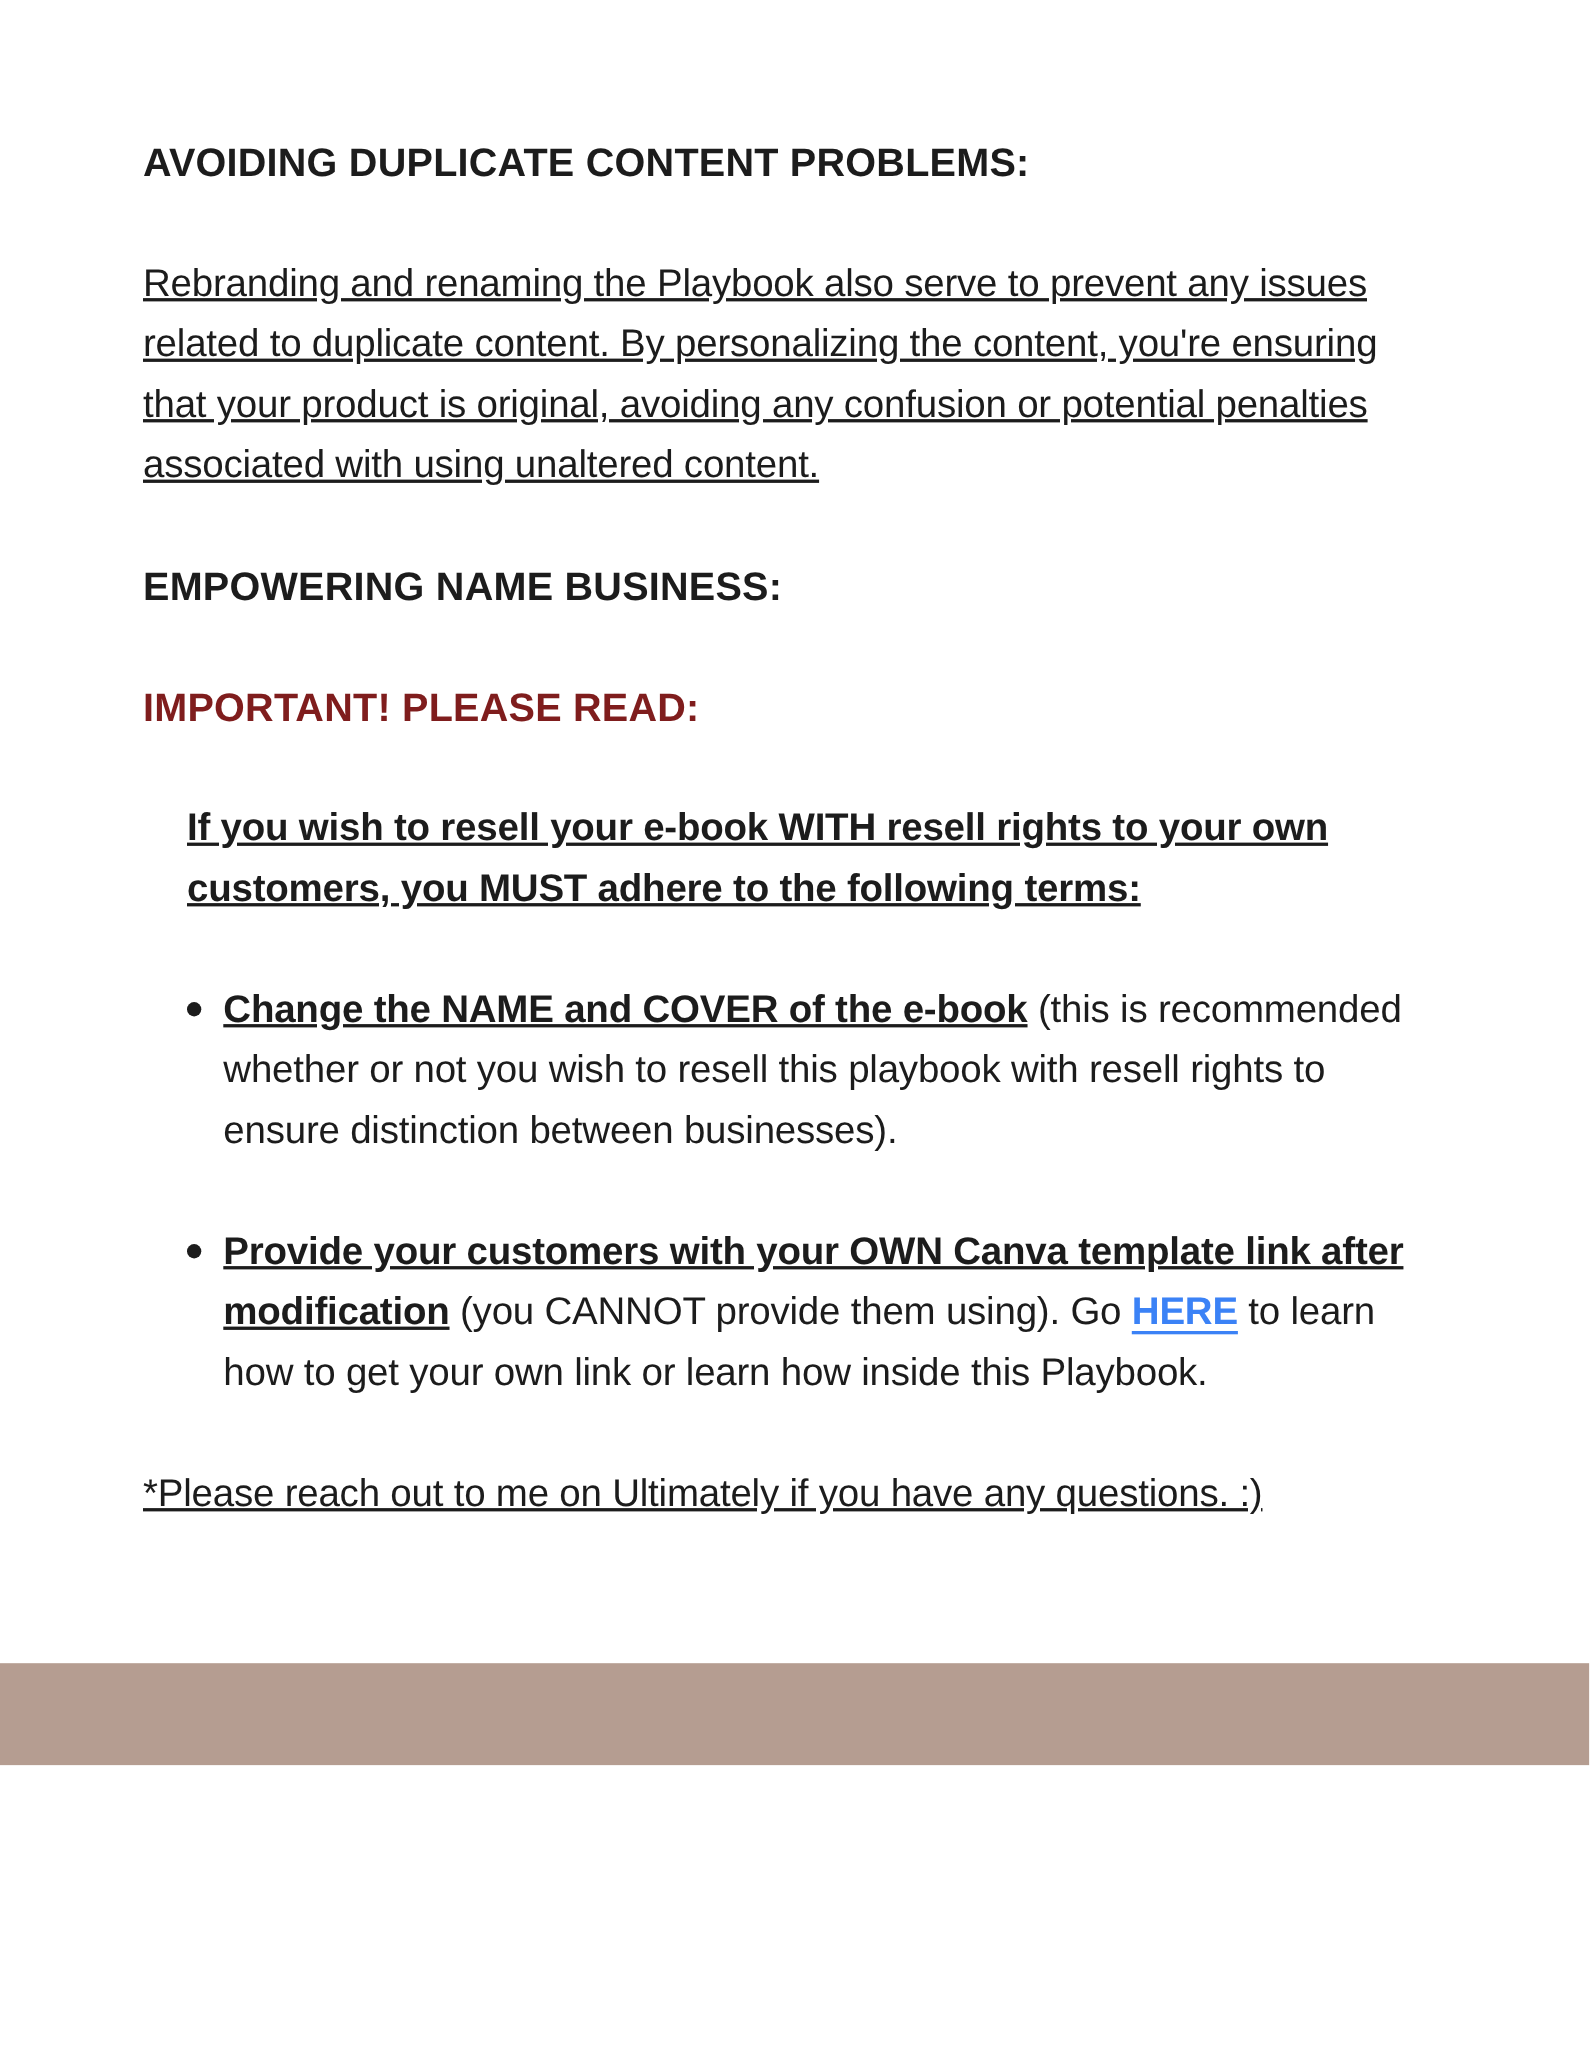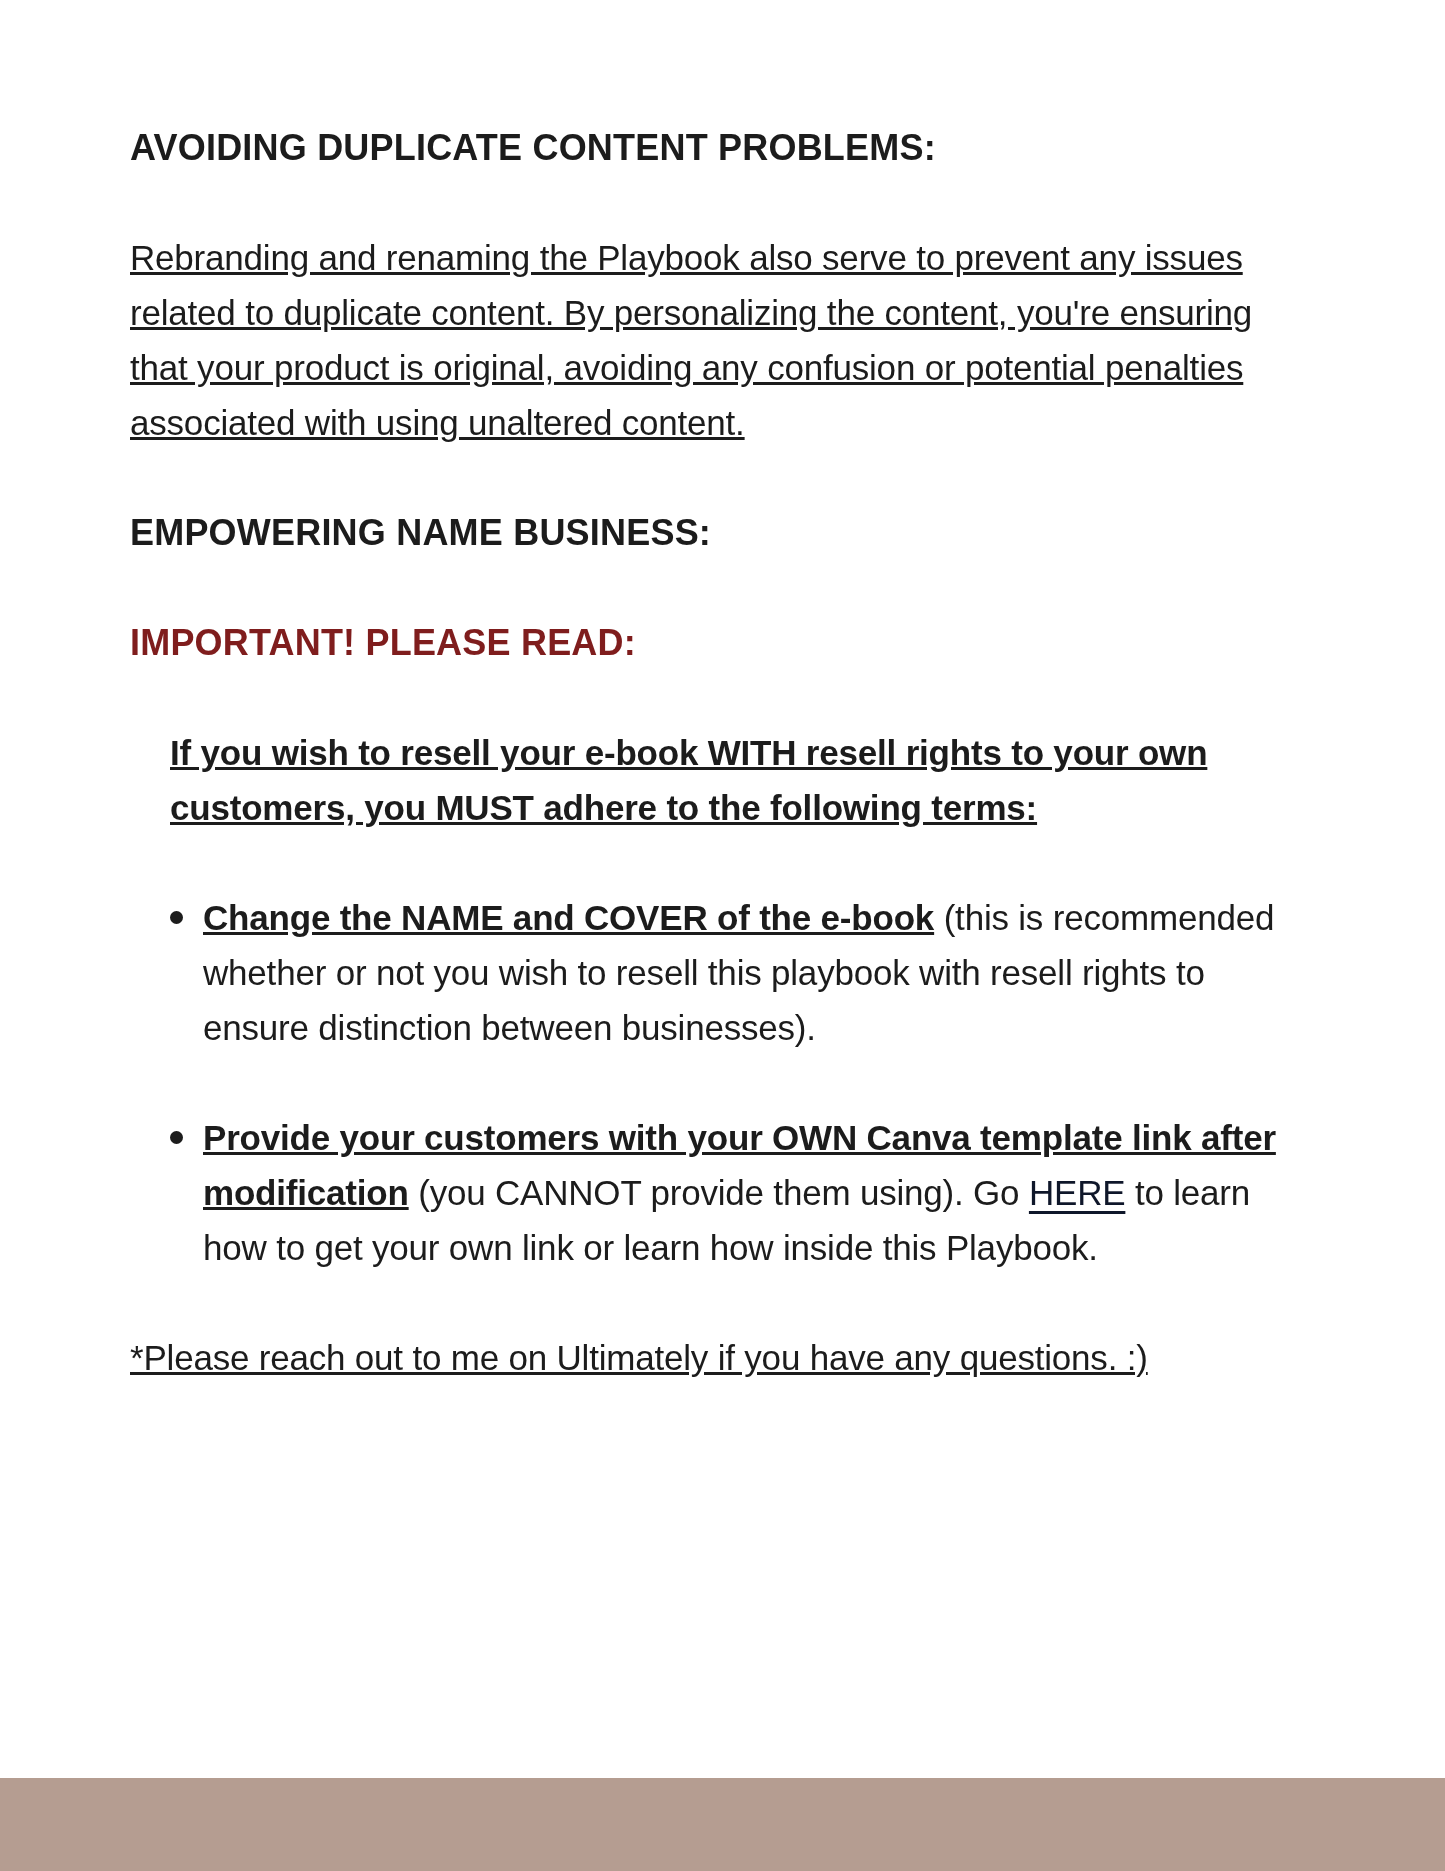--- a/index.html
+++ b/index.html
@@ -3,21 +3,21 @@
 <meta charset="utf-8">
 <style>
   html, body {
     margin: 0;
     padding: 0;
     background: #ffffff;
   }
   .page {
     position: relative;
     width: 1445px;
-    height: 1871px;
+    height: 1605px;
     background: #ffffff;
     overflow: hidden;
     font-family: "Liberation Sans", "DejaVu Sans", sans-serif;
     color: #1c1c1c;
   }
   .content {
     padding: 120px 128px 0 130px;
     font-size: 35px;
     line-height: 55px;
     letter-spacing: -0.2px;
@@ -62,22 +62,22 @@
     width: 13px;
     height: 13px;
     border-radius: 50%;
     background: #1c1c1c;
   }
   .b {
     font-weight: 700;
     text-decoration: underline;
   }
   .link {
-    color: #0f172a;
-    font-weight: 400;
+    color: #3b82f6;
+    font-weight: 700;
     text-decoration: underline;
     text-decoration-thickness: 3px;
     text-underline-offset: 6px;
     cursor: pointer;
   }
   .bottom-bar {
     position: absolute;
     left: 0;
     right: 0;
     bottom: 0;

